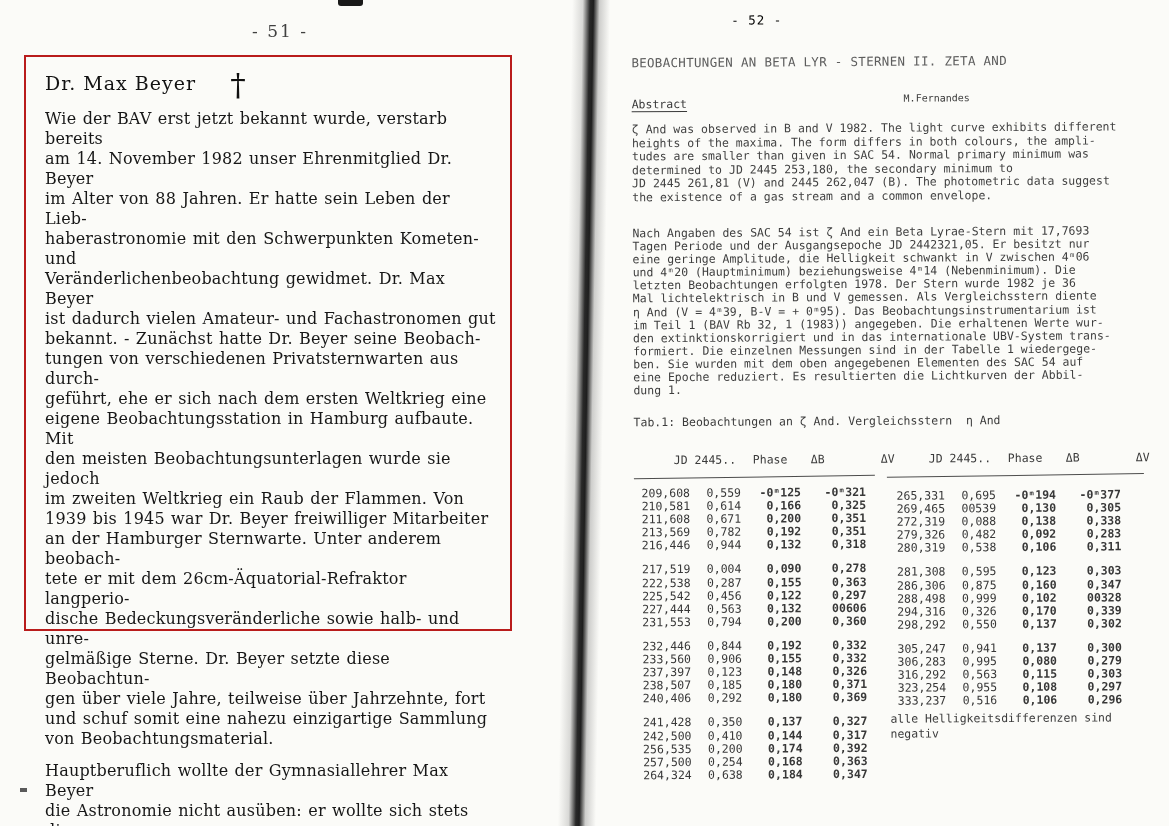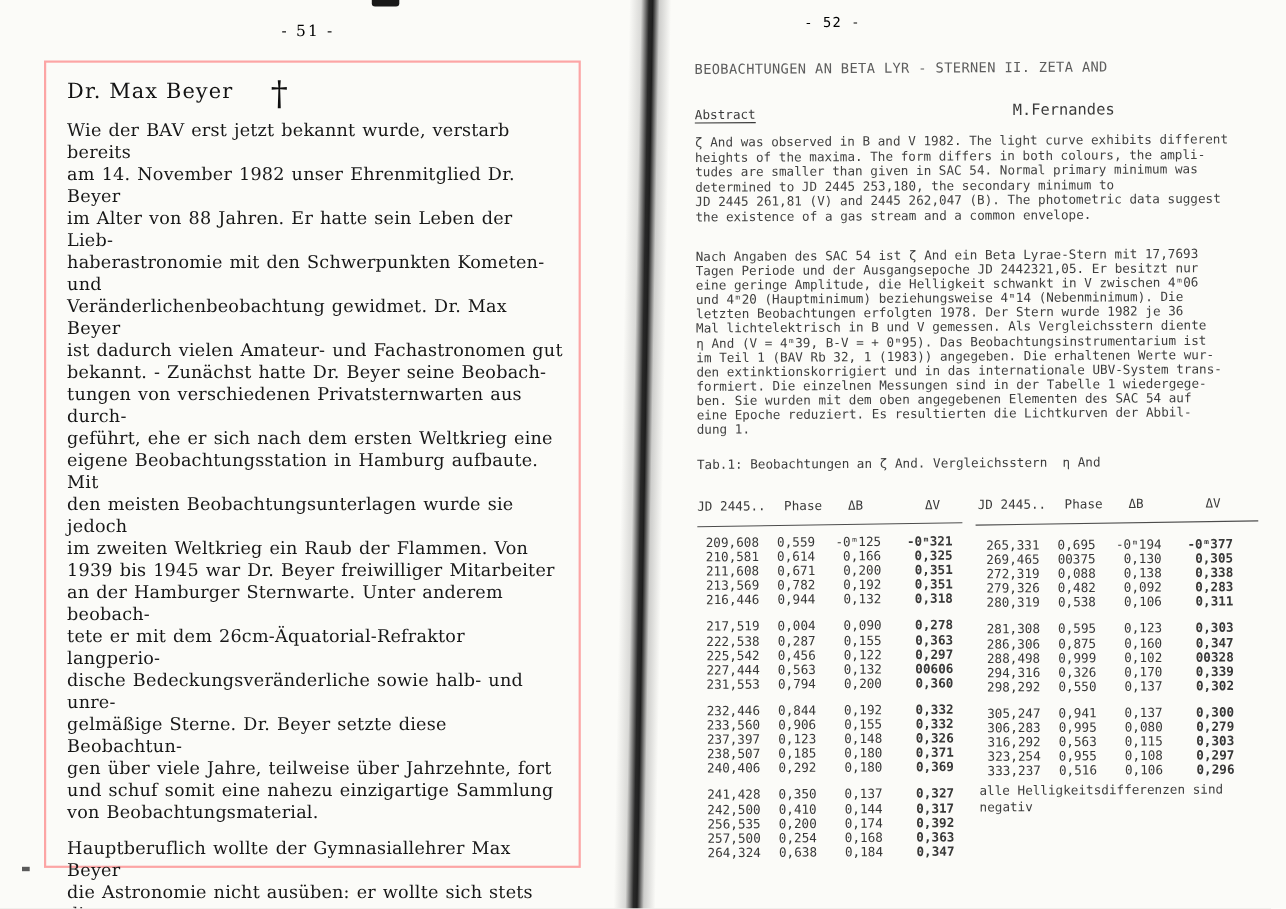--- a/index.html
+++ b/index.html
@@ -4,25 +4,25 @@
 <style>
   html,body { margin:0; padding:0; background:#e8e8e6; }
   .scan {
     position:relative; width:1169px; height:826px; overflow:hidden;
     background:#fbfbf8;
     font-family:"DejaVu Serif", serif;
   }
   
   .pgnum-left {
     position:absolute; left:238px; top:21px; width:84px; text-align:center;
-    font-size:14px; letter-spacing:2px; color:#000000;
+    font-size:17px; letter-spacing:2px; color:#404040;
   }
   .obit-box {
-    position:absolute; left:40px; top:55px; width:488px; height:734px;
-    border:2px solid #fca5a5; box-sizing:border-box;
+    position:absolute; left:24px; top:55px; width:488px; height:576px;
+    border:2px solid #b91c1c; box-sizing:border-box;
     padding:6px 14px 0 19px;
   }
   .obit-heading { font-size:19px; letter-spacing:1px; color:#121212; height:30px; margin-top:4px; }
   .cross { font-size:31px; margin-left:34px; vertical-align:-6px; color:#0f0f0f; }
   .obit-para {
     white-space:pre-line; font-size:16px; line-height:20px;
     letter-spacing:0.2px; word-spacing:1px; color:#171717;
     margin:0 0 12px 0;
   }
   .obit-para.first { margin-top:12px; }
@@ -39,41 +39,41 @@
   .left-speck { position:absolute; left:20px; top:788px; width:7px; height:4px; background:#5a5a5a; }
   
   .page-right {
     position:absolute; left:633px; top:0; width:530px; height:826px;
     font-family:"DejaVu Sans Mono","DejaVu Sans", monospace;
     color:#404040; transform:rotate(-0.35deg); transform-origin:40% 40%;
   }
   .pgnum-right { position:absolute; left:100px; top:12px; font-size:12.5px; letter-spacing:1px; color:#000000; }
   .rp-title { position:absolute; left:0; top:54px; font-size:12.5px; letter-spacing:0.3px; color:#5d5d5d; white-space:pre; }
   .abstract-label { position:absolute; left:0; top:96px; font-size:11.5px; text-decoration:underline; text-underline-offset:3px; color:#3a3a3a; }
-  .author { position:absolute; left:277px; top:93px; font-size:14px; color:#3a3a3a;padding-left:12px; }
+  .author { position:absolute; left:260px; top:93px; font-size:10px; color:#3a3a3a;padding-left:12px; }
   .rp-abstract { position:absolute; left:0; top:122px; font-size:11.5px; line-height:13.6px; white-space:pre; margin:0; color:#424242; }
   .rp-body { position:absolute; left:0; top:226px; font-size:11.5px; line-height:13.1px; white-space:pre; margin:0; color:#3e3e3e; }
   .tab-caption { position:absolute; left:0; top:414px; font-size:11.5px; white-space:pre; color:#3c3c3c; }
   .thead { position:absolute; top:452px; font-size:11.5px; white-space:nowrap; color:#3a3a3a; }
   #thead-left { left:0; }
   #thead-right { left:255px; }
-  .th0 { display:inline-block; width:79px; }
+  .th0 { display:inline-block; width:79px;margin-left:40px; }
   .th1 { display:inline-block; width:58px; }
   .th2 { display:inline-block; width:70px; }
   .th3 { display:inline-block; }
   .rule { position:absolute; top:476px; border-top:1.5px solid #4c4c4c; }
   #rule-left  { left:0;    width:241px; transform:rotate(-0.5deg); }
   #rule-right { left:253px; width:257px; transform:rotate(-0.5deg); }
   .blocks { position:absolute; font-size:11.5px; line-height:13.1px; color:#383838; }
   #blocks-left  { left:0;    top:486px; }
   #blocks-right { left:255px; top:490px; }
   .tblock { margin-bottom:11px; }
   .trow { white-space:nowrap; }
   .tcell { display:inline-block; text-align:right; }
-  .c0 { width:56px; } .c1 { width:51px; } .c2 { width:60px; } .c3 { width:65px;font-weight:bold; }
+  .c0 { width:56px; } .c1 { width:51px; } .c2 { width:60px;font-weight:bold; } .c3 { width:65px;font-weight:bold; }
   .note-abs { position:absolute; left:255px; top:712px; font-size:11.5px; line-height:15px; white-space:pre; margin:0; color:#3c3c3c; }
 </style>
 </head>
 <body>
 
 <div class="scan">
 
   <div class="pgnum-left">- 51 -</div>
 
   <div class="obit-box">
@@ -178,21 +178,21 @@
           <div class="trow"><span class="tcell c0">241,428</span><span class="tcell c1">0,350</span><span class="tcell c2">0,137</span><span class="tcell c3">0,327</span></div>
           <div class="trow"><span class="tcell c0">242,500</span><span class="tcell c1">0,410</span><span class="tcell c2">0,144</span><span class="tcell c3">0,317</span></div>
           <div class="trow"><span class="tcell c0">256,535</span><span class="tcell c1">0,200</span><span class="tcell c2">0,174</span><span class="tcell c3">0,392</span></div>
           <div class="trow"><span class="tcell c0">257,500</span><span class="tcell c1">0,254</span><span class="tcell c2">0,168</span><span class="tcell c3">0,363</span></div>
           <div class="trow"><span class="tcell c0">264,324</span><span class="tcell c1">0,638</span><span class="tcell c2">0,184</span><span class="tcell c3">0,347</span></div>
         </div>
       </div>
     <div class="blocks" id="blocks-right">
         <div class="tblock">
           <div class="trow"><span class="tcell c0">265,331</span><span class="tcell c1">0,695</span><span class="tcell c2">-0ᵐ194</span><span class="tcell c3">-0ᵐ377</span></div>
-          <div class="trow"><span class="tcell c0">269,465</span><span class="tcell c1">00375</span><span class="tcell c2">0,130</span><span class="tcell c3">0,305</span></div>
+          <div class="trow"><span class="tcell c0">269,465</span><span class="tcell c1">00539</span><span class="tcell c2">0,130</span><span class="tcell c3">0,305</span></div>
           <div class="trow"><span class="tcell c0">272,319</span><span class="tcell c1">0,088</span><span class="tcell c2">0,138</span><span class="tcell c3">0,338</span></div>
           <div class="trow"><span class="tcell c0">279,326</span><span class="tcell c1">0,482</span><span class="tcell c2">0,092</span><span class="tcell c3">0,283</span></div>
           <div class="trow"><span class="tcell c0">280,319</span><span class="tcell c1">0,538</span><span class="tcell c2">0,106</span><span class="tcell c3">0,311</span></div>
         </div>
         <div class="tblock">
           <div class="trow"><span class="tcell c0">281,308</span><span class="tcell c1">0,595</span><span class="tcell c2">0,123</span><span class="tcell c3">0,303</span></div>
           <div class="trow"><span class="tcell c0">286,306</span><span class="tcell c1">0,875</span><span class="tcell c2">0,160</span><span class="tcell c3">0,347</span></div>
           <div class="trow"><span class="tcell c0">288,498</span><span class="tcell c1">0,999</span><span class="tcell c2">0,102</span><span class="tcell c3">00328</span></div>
           <div class="trow"><span class="tcell c0">294,316</span><span class="tcell c1">0,326</span><span class="tcell c2">0,170</span><span class="tcell c3">0,339</span></div>
           <div class="trow"><span class="tcell c0">298,292</span><span class="tcell c1">0,550</span><span class="tcell c2">0,137</span><span class="tcell c3">0,302</span></div>

